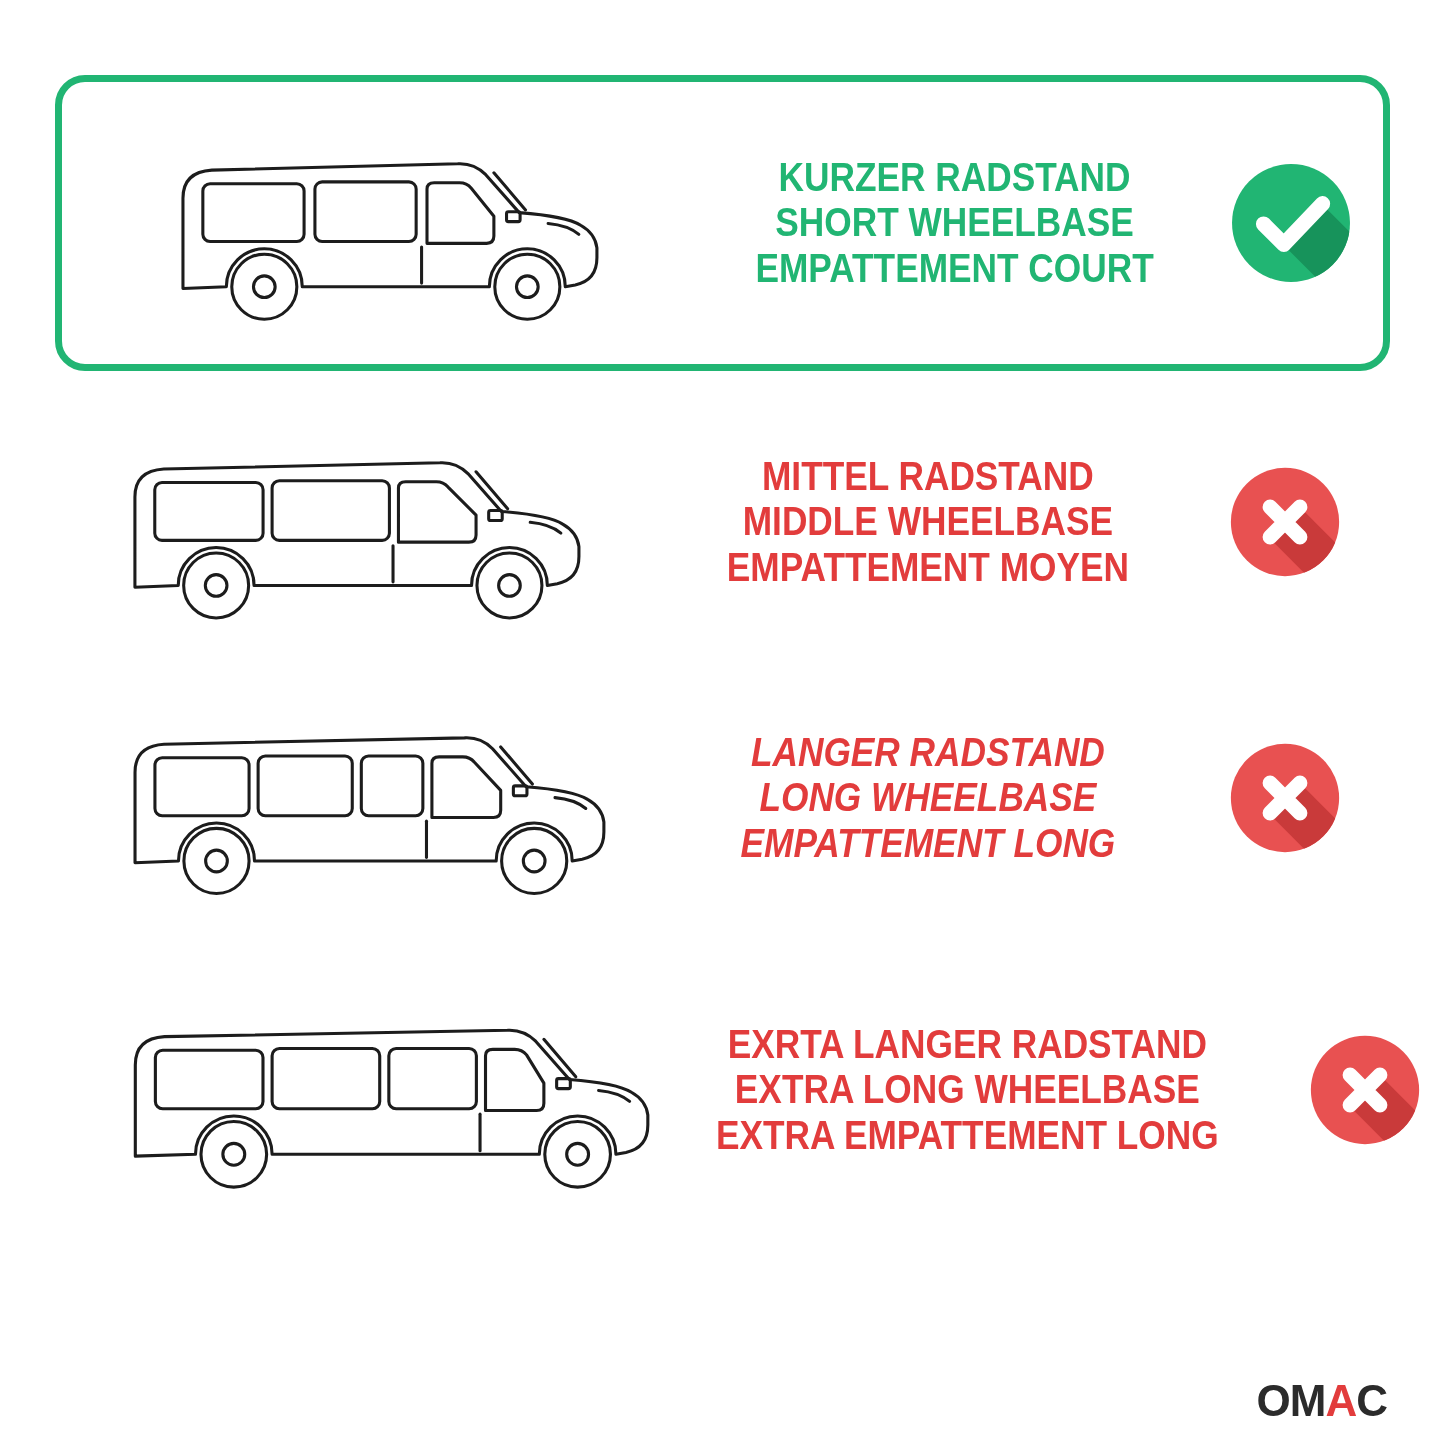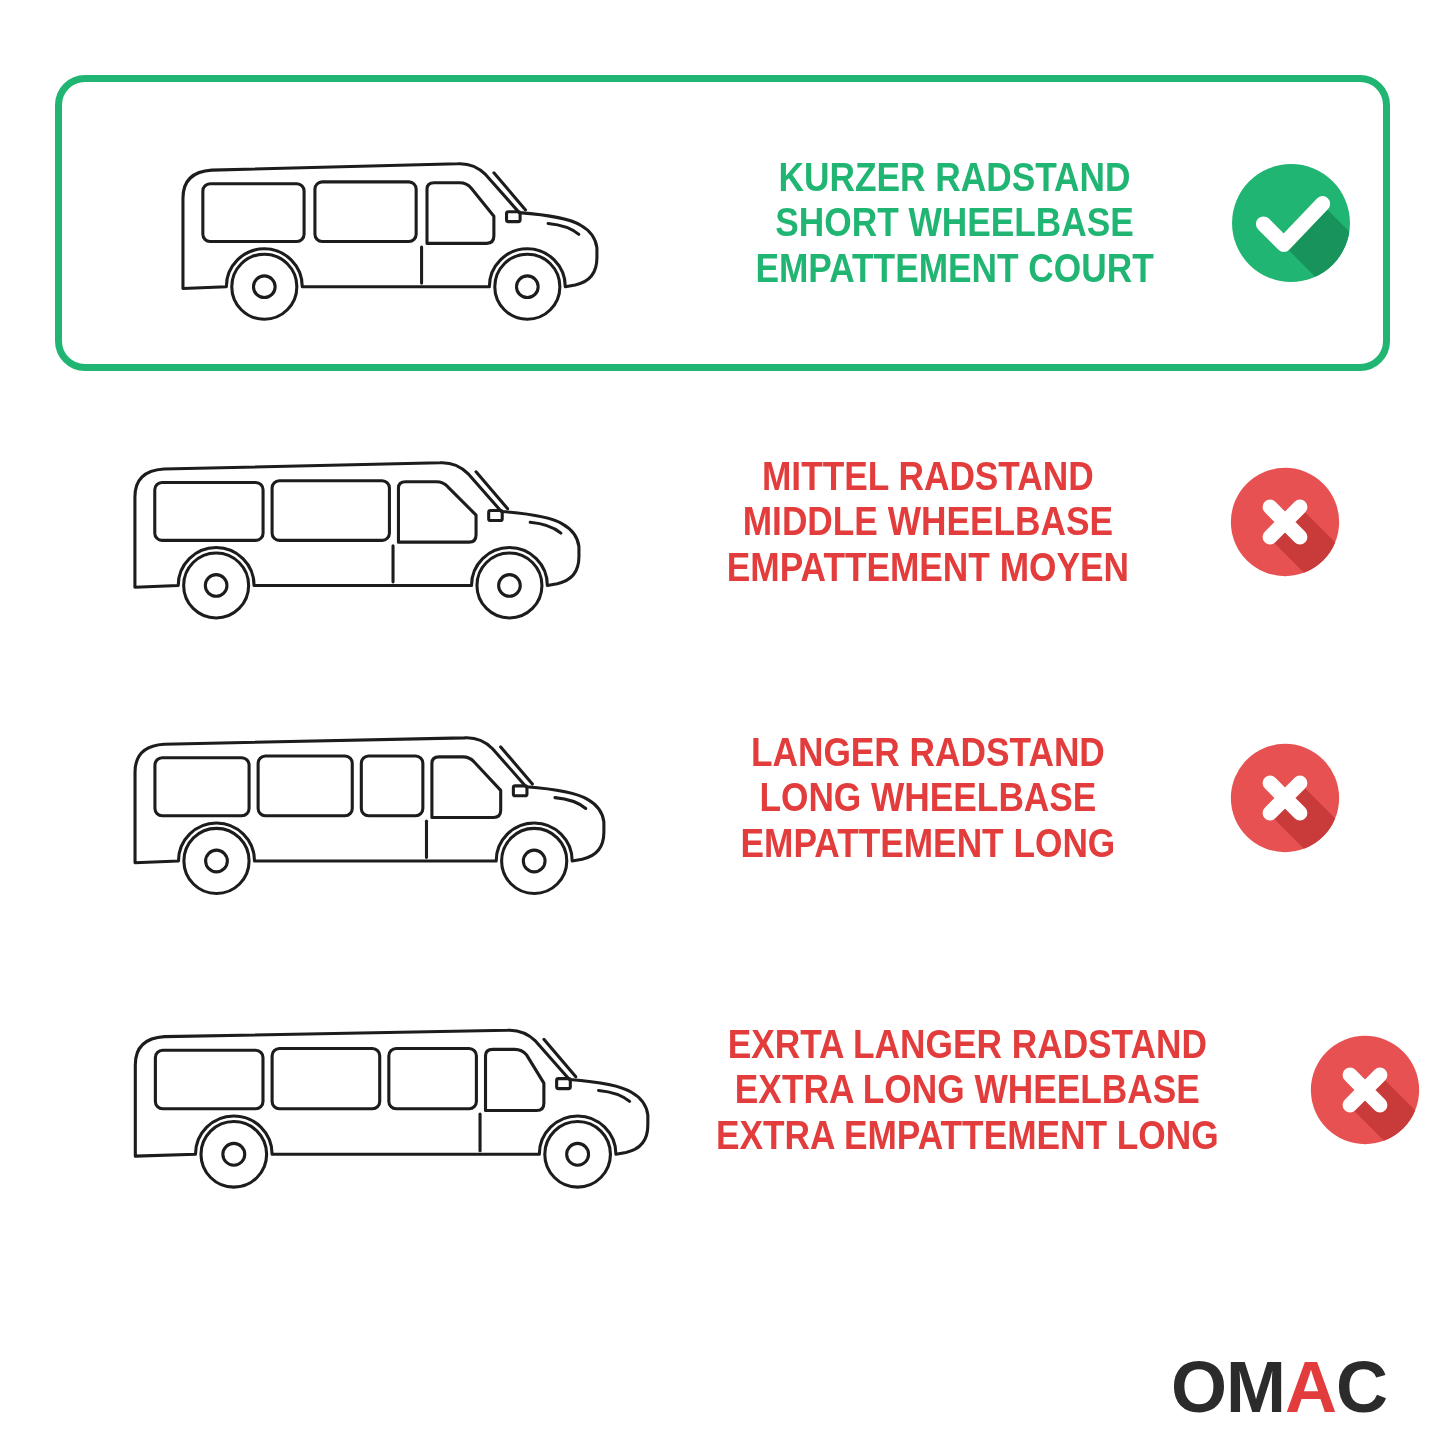--- a/index.html
+++ b/index.html
@@ -19,21 +19,21 @@
     border-radius:30px;
     padding-left:41px;
   }
   .row{
     height:100%;
     display:flex;
     align-items:center;
   }
   .plain-row{margin:0 55px;height:262px;}
   #row-middle{margin-top:20px;text-decoration:underline;}
-  #row-long{margin-top:14px;}
+  #row-long{margin-top:14px;font-style:italic;}
   #row-extra{margin-top:30px;justify-content:space-between;}
 
   .van-col{
     width:620px;
     display:flex;
     align-items:center;
     justify-content:flex-start;
     padding-left:42px;
     box-sizing:border-box;
     flex:0 0 auto;
@@ -65,21 +65,21 @@
     justify-content:center;
   }
   
   .van{display:block;}
   .van path,.van line,.van rect{fill:none;stroke:var(--ink);stroke-width:3.4;stroke-linejoin:round;stroke-linecap:round;}
   .van circle{fill:#ffffff;stroke:var(--ink);stroke-width:3.4;}
   
   .logo{
     position:absolute;
     right:58px;bottom:22px;
-    font-size:72px;
+    font-size:44px;
     font-weight:800;
     letter-spacing:-1px;
     line-height:1;
   }
   .lg-b{color:var(--logo-black);}
   .lg-r{color:var(--red);}
 </style>
 </head>
 <body>
 

